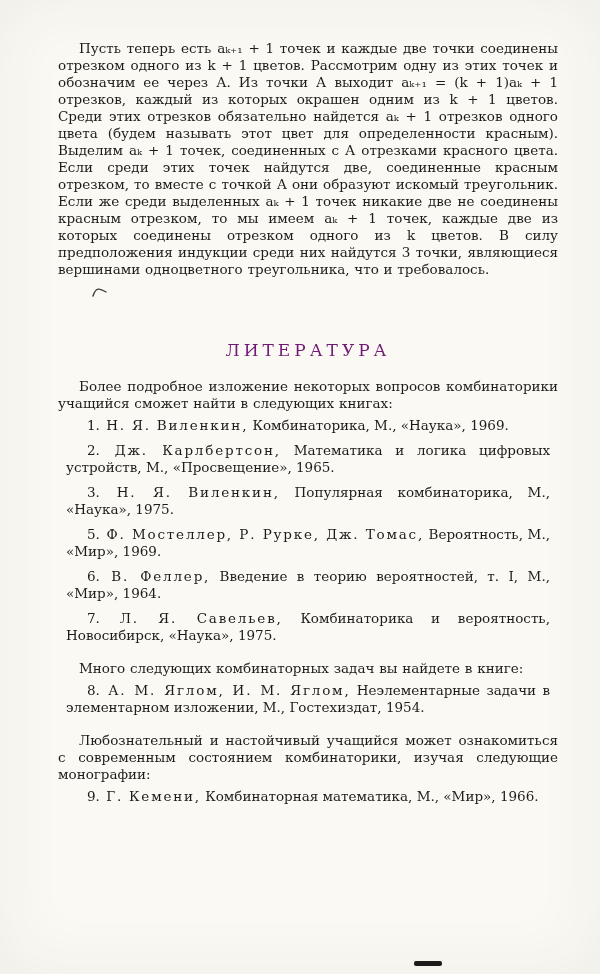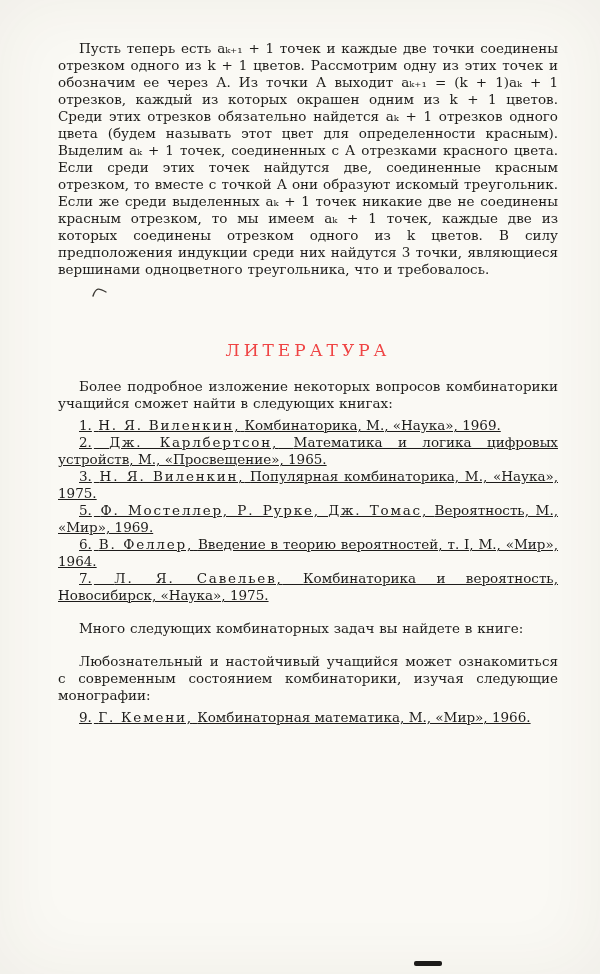--- a/index.html
+++ b/index.html
@@ -27,28 +27,27 @@
     text-indent: 21px;
     hyphens: auto;
     word-spacing: 0.5px;
   }
   .section-title {
     margin: 64px 0 19px 0;
     text-align: center;
     font-size: 17px;
     font-weight: normal;
     letter-spacing: 4px;
-    color: #ef4444;
+    color: #701a75;
   }
   .ref {
-    margin: 0;
+    margin: 8px;
     text-align: justify;
     text-indent: 21px;
     hyphens: auto;
-    text-decoration: underline;
   }
   .ref .num {
     padding-right: 2px;
   }
   .ref .authors {
     letter-spacing: 1.8px;
   }
   .gap-sm { margin-top: 5px; }
   .gap-md { margin-top: 16px; }
   .pen-mark {
@@ -111,20 +110,25 @@
     <span class="rest">Введение в теорию вероятностей, т. I, М., «Мир», 1964.</span>
   </p>
   <p class="ref" lang="ru">
     <span class="num">7.</span>
     <span class="authors">Л. Я. Савельев,</span>
     <span class="rest">Комбинаторика и вероятность, Новосибирск, «Наука», 1975.</span>
   </p>
 
   <p class="para gap-md" lang="ru">Много следующих комбинаторных задач вы найдете в книге:</p>
 
+  <p class="ref gap-sm" lang="ru">
+    <span class="num">8.</span>
+    <span class="authors">А. М. Яглом, И. М. Яглом,</span>
+    <span class="rest">Неэлементарные задачи в элементарном изложении, М., Гостехиздат, 1954.</span>
+  </p>
 
   <p class="para gap-md" lang="ru">Любознательный и настойчивый учащийся может ознакомиться с современным состоянием комбинаторики, изучая следующие монографии:</p>
 
   <p class="ref gap-sm" lang="ru">
     <span class="num">9.</span>
     <span class="authors">Г. Кемени,</span>
     <span class="rest">Комбинаторная математика, М., «Мир», 1966.</span>
   </p>
 
   <div class="bottom-mark"></div>

